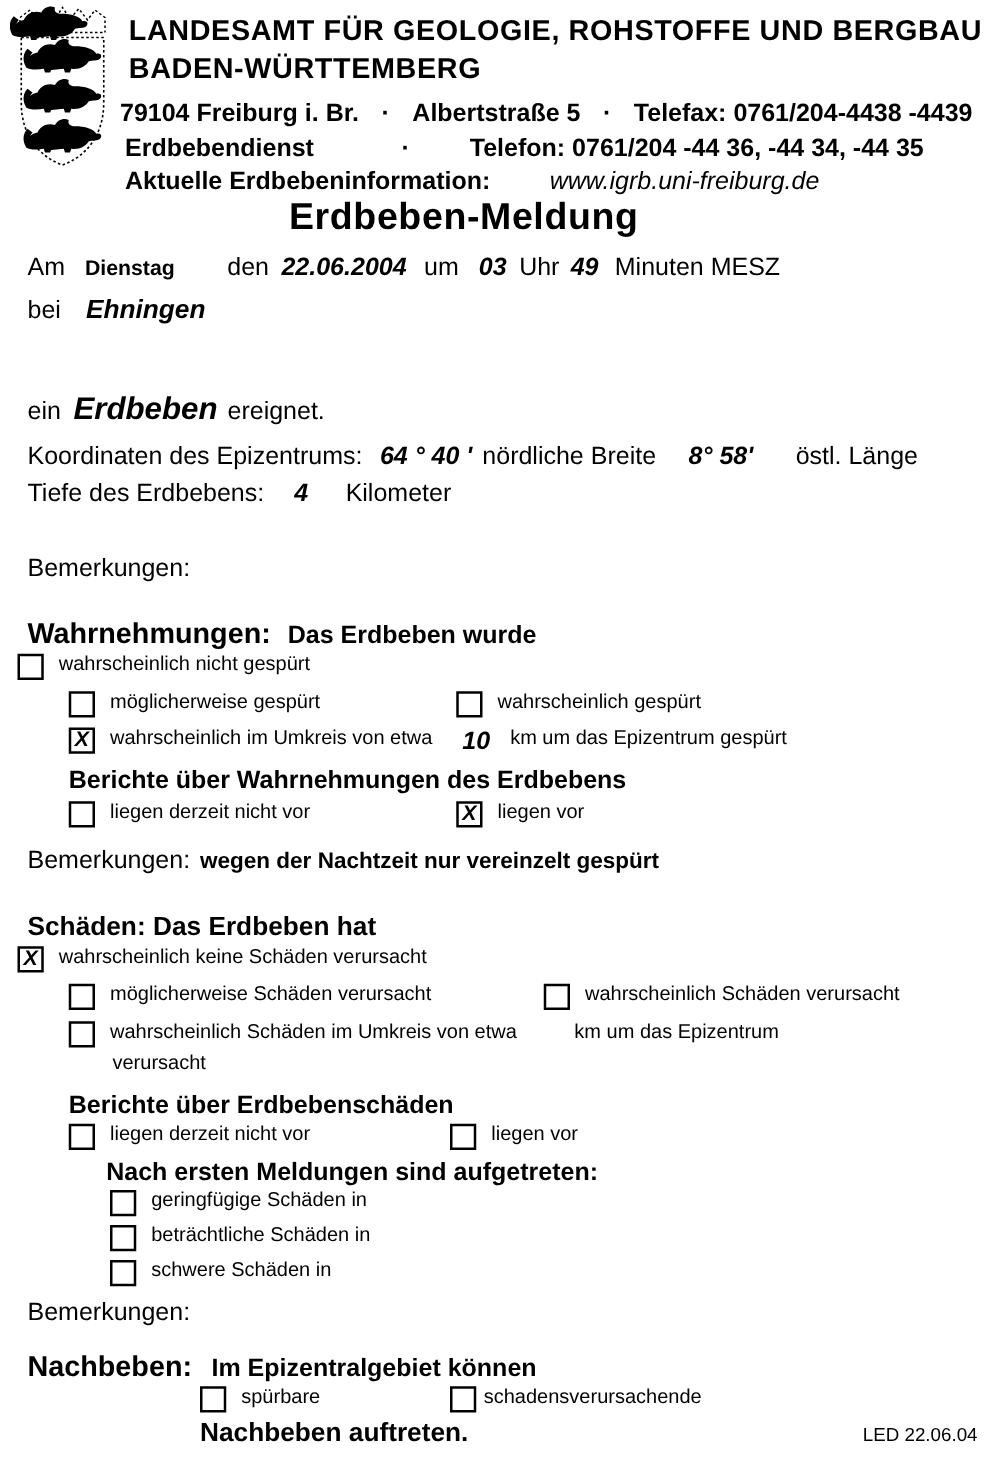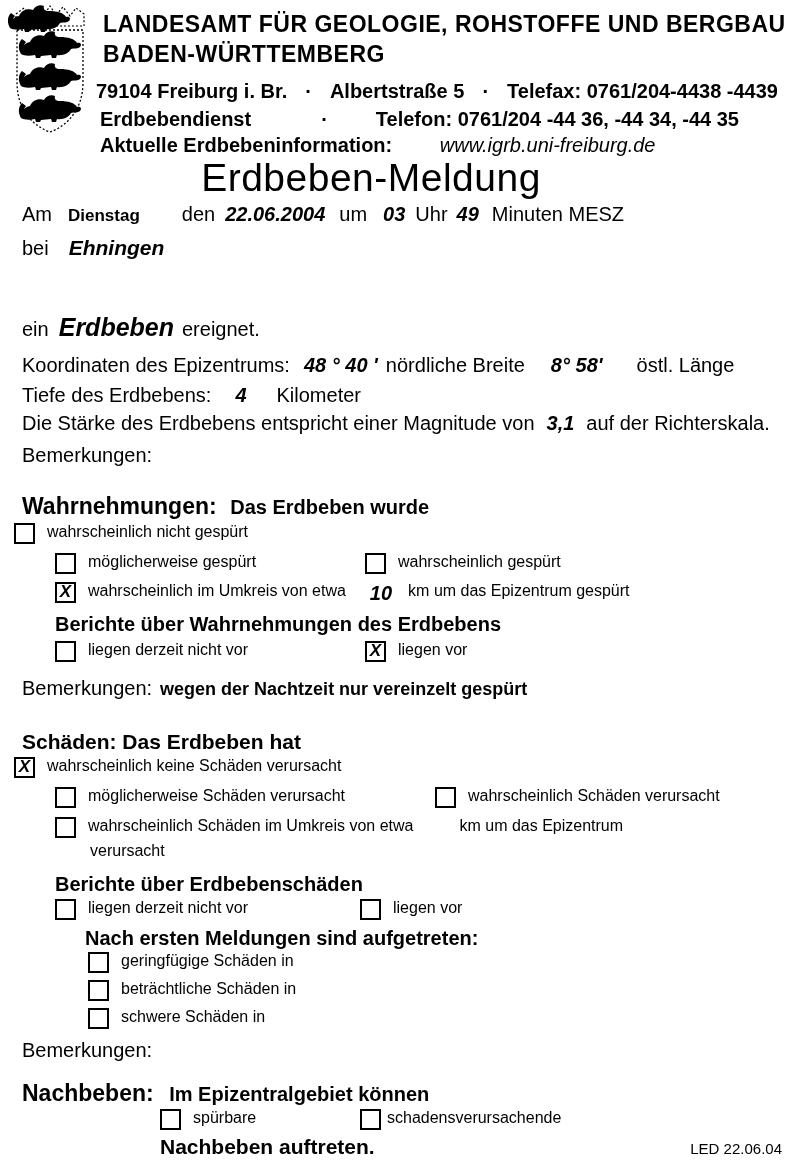--- a/index.html
+++ b/index.html
@@ -3,21 +3,21 @@
 <meta charset="utf-8">
 <style>
   html,body{margin:0;padding:0;background:#fff;}
   .pg{position:relative;width:800px;height:1171px;background:#ffffff;color:#000;
       font-family:"Liberation Sans",sans-serif;overflow:hidden;}
   .ln{position:absolute;white-space:nowrap;font-size:20px;line-height:1.05;}
   .b{font-weight:bold}
   .bi{font-weight:normal;font-style:italic}
   .org{font-size:23px;font-weight:bold;letter-spacing:.5px}
   .hdr{font-size:20px;font-weight:bold}
-  .title{font-size:39px;font-weight:normal;letter-spacing:.5px}
+  .title{font-size:30px;font-weight:bold;letter-spacing:.5px}
   .h1{font-size:23px;font-weight:bold}
   .h2{font-size:21px;font-weight:bold}
   .sub{font-size:20px;font-weight:bold}
   .opt{font-size:16px}
   .val{font-weight:bold;font-style:italic}
   .cb{display:inline-block;width:21px;height:21px;border:2.5px solid #000;box-sizing:border-box;
       text-align:center;vertical-align:-4px;margin-right:12px;flex:0 0 auto;}
   .cb .mk{display:block;font-size:17px;font-weight:bold;font-style:italic;line-height:16px;}
   .row{position:absolute;display:flex;align-items:flex-start;}
   .sep{margin:0 18px}
@@ -66,30 +66,27 @@
   <div class="ln" style="left:22px;top:237px">
     <span style="margin-right:20px">bei</span><span class="val" style="font-size:21px">Ehningen</span>
   </div>
 
 
   <div class="ln" style="left:22px;top:314px">
     <span style="margin-right:10px">ein</span><span class="val" style="font-size:25px">Erdbeben</span><span style="margin-left:8px">ereignet.</span>
   </div>
 
   <div class="ln" style="left:22px;top:355px">
-    <span style="margin-right:14px">Koordinaten des Epizentrums:</span><span class="val" style="margin-right:8px">48 ° 40 '</span><span style="margin-right:26px">nördliche Breite</span><span class="val" style="margin-right:34px">8° 58'</span><span>östl. Länge</span>
+    <span style="margin-right:14px">Koordinaten des Epizentrums:</span><span class="val" style="margin-right:8px">64 ° 40 '</span><span style="margin-right:26px">nördliche Breite</span><span class="val" style="margin-right:34px">8° 58'</span><span>östl. Länge</span>
   </div>
 
   <div class="ln" style="left:22px;top:385px">
     <span style="margin-right:24px">Tiefe des Erdbebens:</span><span class="val" style="margin-right:30px">4</span><span>Kilometer</span>
   </div>
 
-  <div class="ln" style="left:22px;top:413px">
-    <span style="margin-right:12px">Die Stärke des Erdbebens entspricht einer Magnitude von</span><span class="val" style="margin-right:12px">3,1</span><span>auf der Richterskala.</span>
-  </div>
 
   <div class="ln" style="left:22px;top:445px">Bemerkungen:</div>
 
   <div class="ln" style="left:22px;top:494px">
     <span class="h1">Wahrnehmungen:</span>
     <span class="sub" style="margin-left:8px">Das Erdbeben wurde</span>
   </div>
 
   <div class="row" style="left:14px;top:523px">
     <span class="cb">

